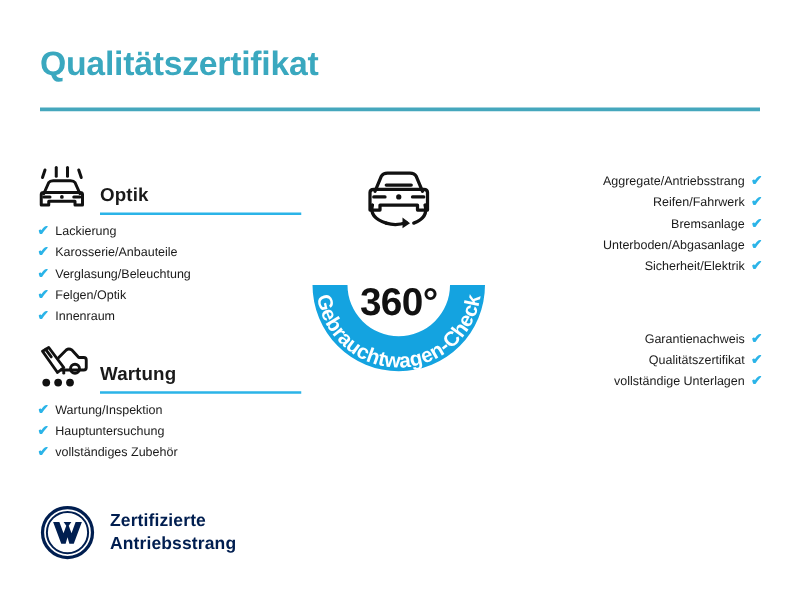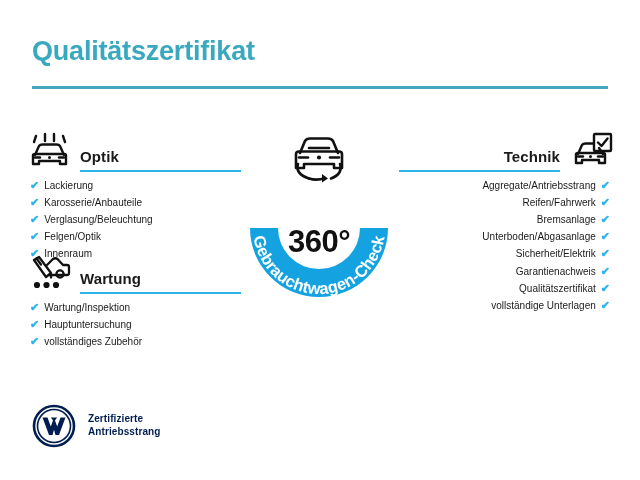--- a/index.html
+++ b/index.html
@@ -18,21 +18,21 @@
     color: #3aa8bf; white-space: nowrap;
   }
   .title-rule {
     position: absolute; left: 32px; top: 86px;
     width: 576px; height: 3px; background: #45a7bd;
   }
 
   
   .section { position: absolute; }
   .sec-optik    { left: 26px;  top: 132px; width: 215px; }
-  .sec-wartung  { left: 26px;  top: 254px; width: 215px; }
+  .sec-wartung  { left: 26px;  top: 275px; width: 215px; }
   .sec-technik  { right: 26px; top: 132px; width: 215px; }
   .sec-garantie { right: 26px; top: 258px; width: 215px; }
 
   .sec-head {
     display: flex; align-items: flex-end; gap: 8px;
   }
   .sec-right .sec-head { flex-direction: row-reverse; }
 
   .sec-icon {
     width: 46px; height: 40px; flex: 0 0 46px;
@@ -80,21 +80,21 @@
   .car-top {
     position: absolute; left: 50%; top: 2px;
     transform: translateX(-50%);
   }
 
   
   .footer { position: absolute; left: 32px; top: 404px;
             display: flex; align-items: center; gap: 12px; }
   .vw-mark { width: 44px; height: 44px; flex: 0 0 44px; }
   .vw-text {
-    font-size: 10px; font-weight: bold; color: #001e50;
+    font-size: 14px; font-weight: bold; color: #001e50;
     line-height: 1.28; letter-spacing: 0.1px;
   }
 </style>
 </head>
 <body>
 
 <div id="page">
 
   <div class="page-title">Qualitätszertifikat</div>
   <div class="title-rule"></div>
@@ -178,40 +178,20 @@
         <span>Hauptuntersuchung</span>
       </div>
       <div class="sec-item">
         <span class="check">✔</span>
         <span>vollständiges Zubehör</span>
       </div>
     </div>
   </div>
 
   <div class="section sec-technik sec-right">
-    <div class="sec-head">
-      <div class="sec-icon">
-        <svg width="44" height="40" viewBox="0 0 44 40">
-          <g fill="none" stroke="#111" stroke-width="2.4" stroke-linejoin="round" stroke-linecap="round">
-            <path d="M9 22 L13 13 Q14 11.5 16.5 11.5 L24 11.5"></path>
-            <path d="M30 16 L34 22"></path>
-            <path d="M7 22.5 Q7 21 9 21 L34 21 Q36 21 36 22.5 L36 31 L30 31 L30 28 L13 28 L13 31 L7 31 Z"></path>
-            <line x1="9" y1="24.5" x2="14" y2="24.5"></line>
-            <line x1="29" y1="24.5" x2="34" y2="24.5"></line>
-            <rect x="25" y="2" width="17" height="17" rx="1"></rect>
-            <path d="M29 10.5 L32.5 14 L38.5 6.5"></path>
-          </g>
-          <circle cx="21.5" cy="24.5" r="1.5" fill="#111"></circle>
-        </svg>
-      </div>
-      <div class="sec-titlewrap">
-        <div class="sec-title">Technik</div>
-        <div class="sec-underline"></div>
-      </div>
-    </div>
     <div class="sec-list">
       <div class="sec-item">
         <span class="check">✔</span>
         <span>Aggregate/Antriebsstrang</span>
       </div>
       <div class="sec-item">
         <span class="check">✔</span>
         <span>Reifen/Fahrwerk</span>
       </div>
       <div class="sec-item">

